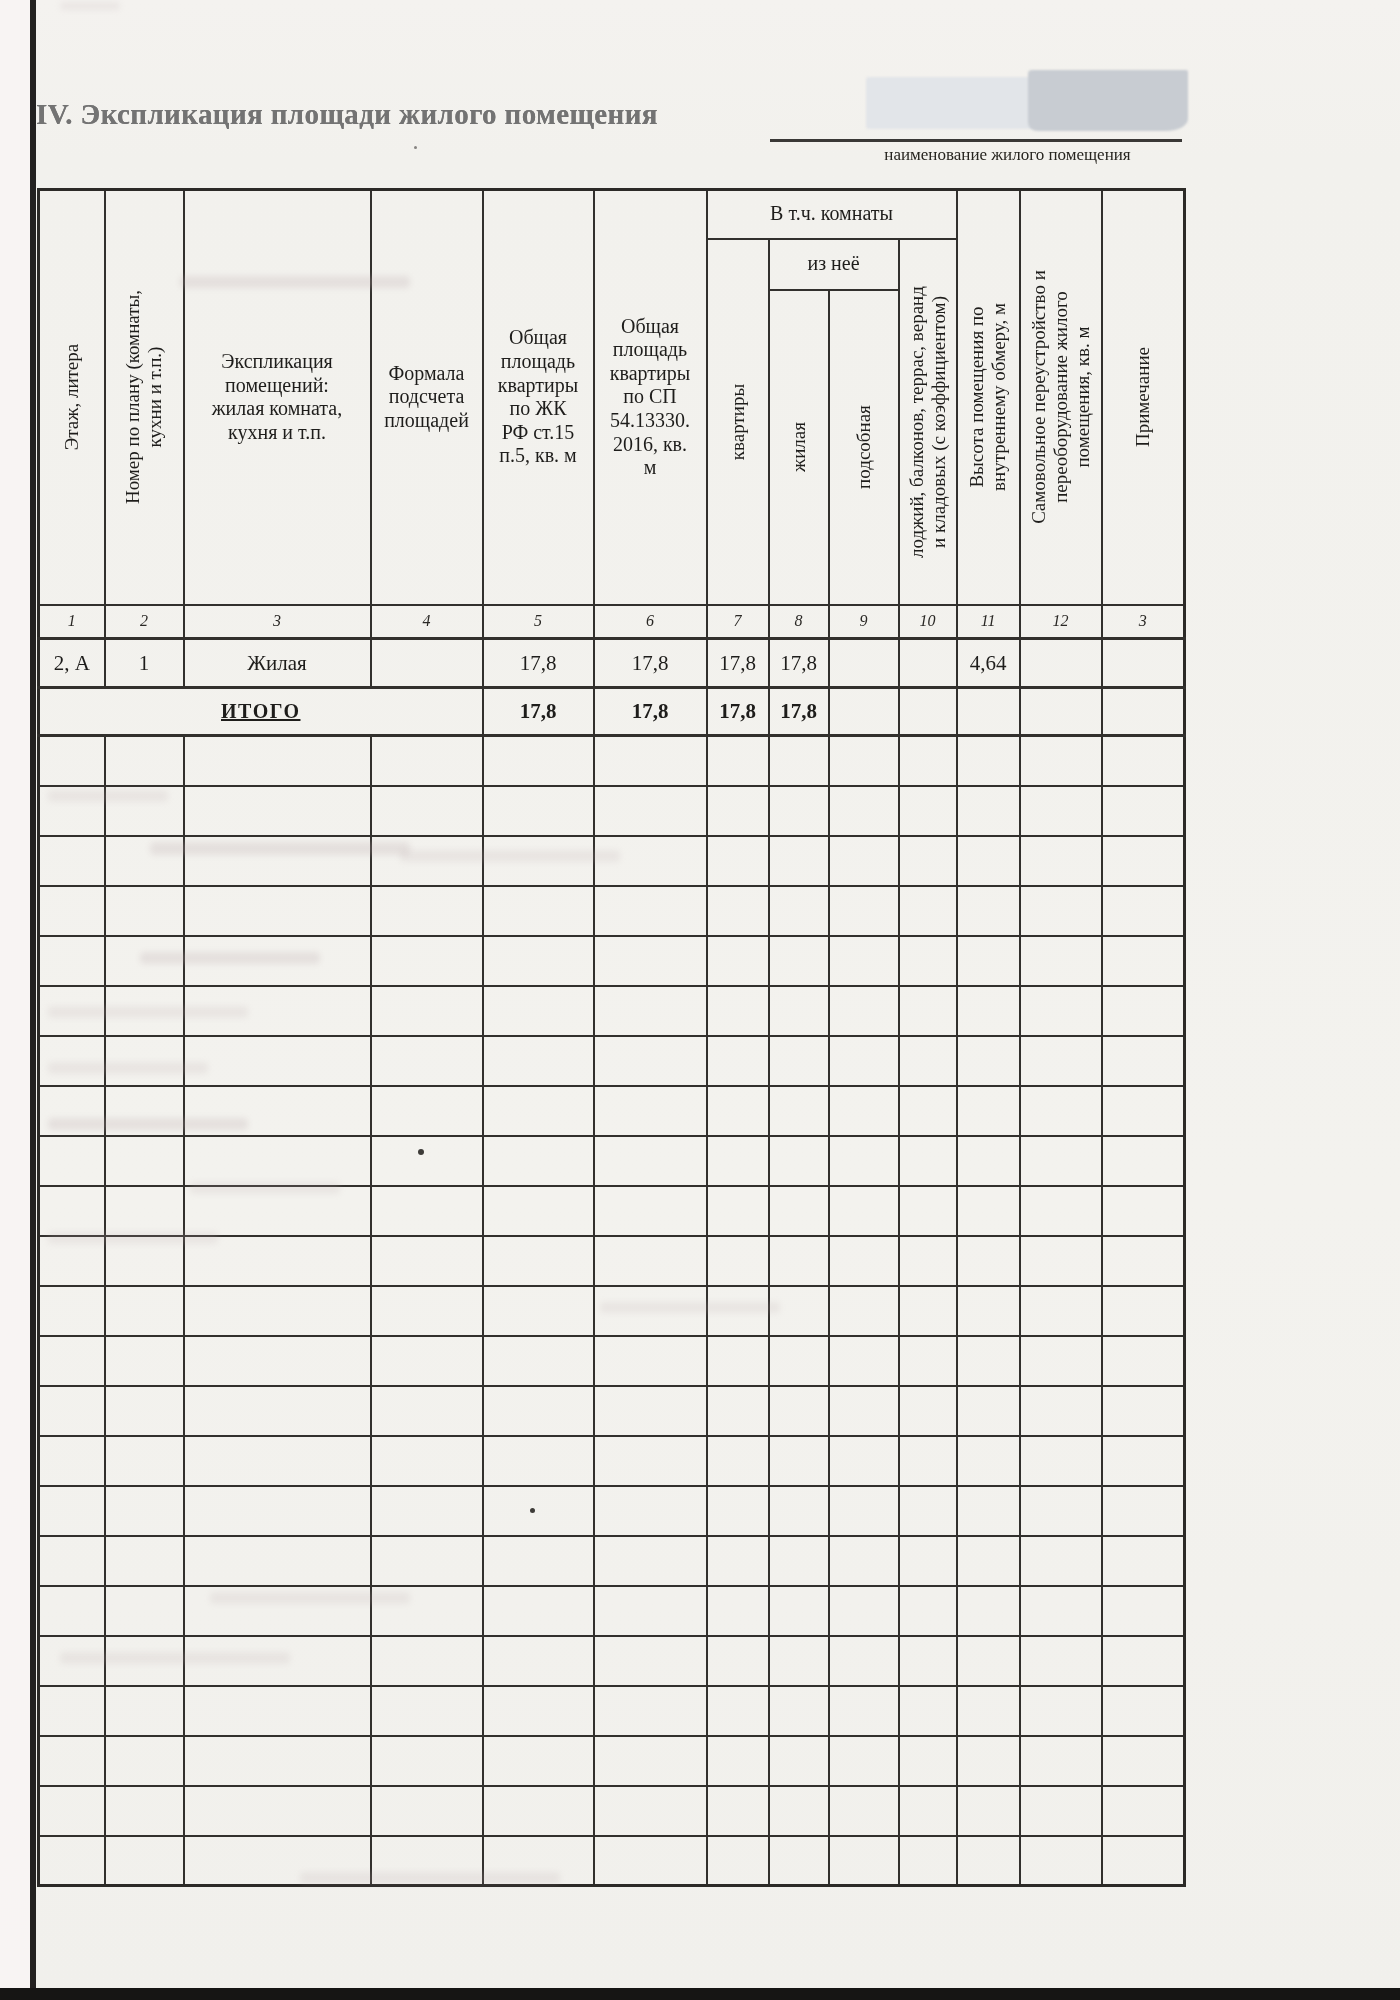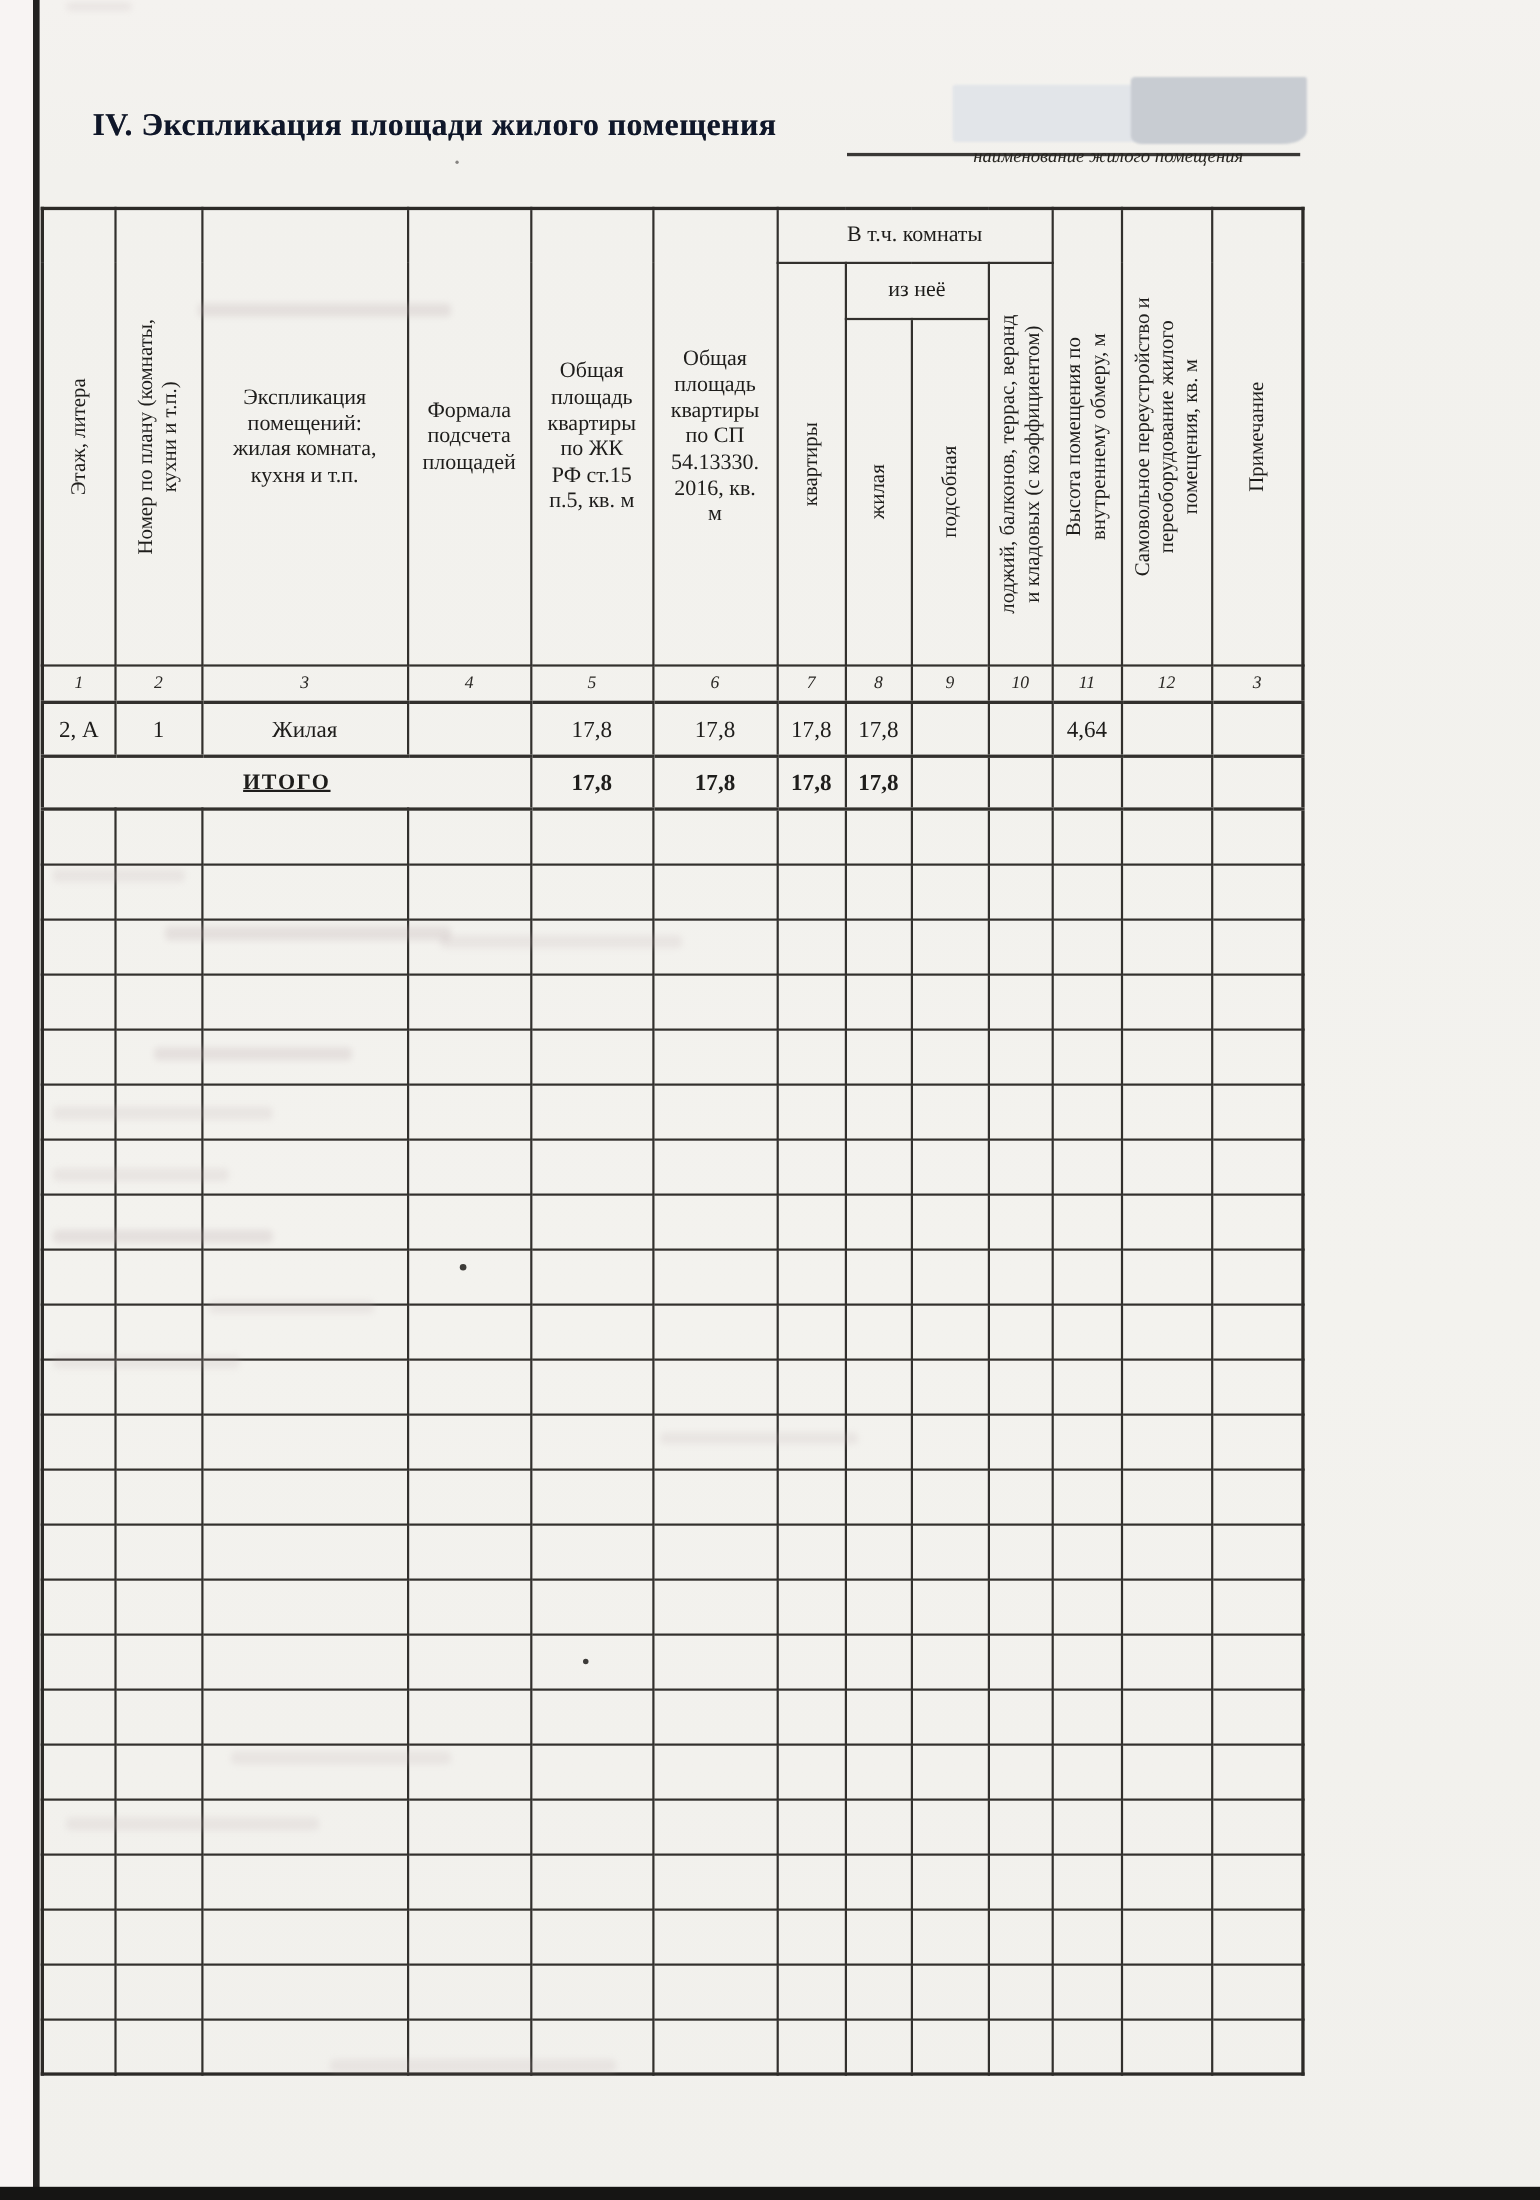--- a/index.html
+++ b/index.html
@@ -10,28 +10,27 @@
     color:#1d1c1a;
   }
   .paper-left-strip{position:absolute;left:0;top:0;width:30px;height:2000px;background:#f8f4f3;}
   .paper-tint{position:absolute;left:30px;top:0;right:0;height:2000px;
     background:linear-gradient(180deg,#f4f2ef 0%,#f2f1ed 8%,#f3f2ee 60%,#f1f0ec 100%);}
   .edge-line{position:absolute;left:30px;top:0;width:6px;height:1992px;background:#232120;}
   .bottom-bar{position:absolute;left:0;top:1988px;width:1400px;height:12px;background:#161514;}
 
   .doc-title{
     position:absolute;left:36px;top:98px;width:760px;
-    font-size:29px;font-weight:700;letter-spacing:.4px;color:#0f172a;
+    font-size:29px;font-weight:700;letter-spacing:.4px;color:#737373;
     text-shadow:0 0 .5px rgba(20,20,20,.55);
-    padding-left:48px;
   }
   .name-line{position:absolute;left:770px;top:139px;width:412px;height:3px;background:#3a3836;}
   .name-line-label{
-    position:absolute;left:835px;top:132px;width:345px;
-    text-align:center;font-size:17px;color:#26241f;font-style:italic;
+    position:absolute;left:835px;top:145px;width:345px;
+    text-align:center;font-size:17px;color:#26241f;
   }
   .redact-a{position:absolute;left:866px;top:77px;width:168px;height:52px;background:#e2e5e9;
     border-radius:3px;filter:blur(1px);}
   .redact-b{position:absolute;left:1028px;top:70px;width:160px;height:61px;background:#c8ccd2;
     border-radius:4px 2px 22px 10px / 4px 2px 12px 8px;filter:blur(1px);}
 
   .tbl-wrap{position:absolute;left:37px;top:188px;}
   table.expl{
     border-collapse:collapse;table-layout:fixed;width:1146px;
     font-family:"Liberation Serif","DejaVu Serif",serif;

